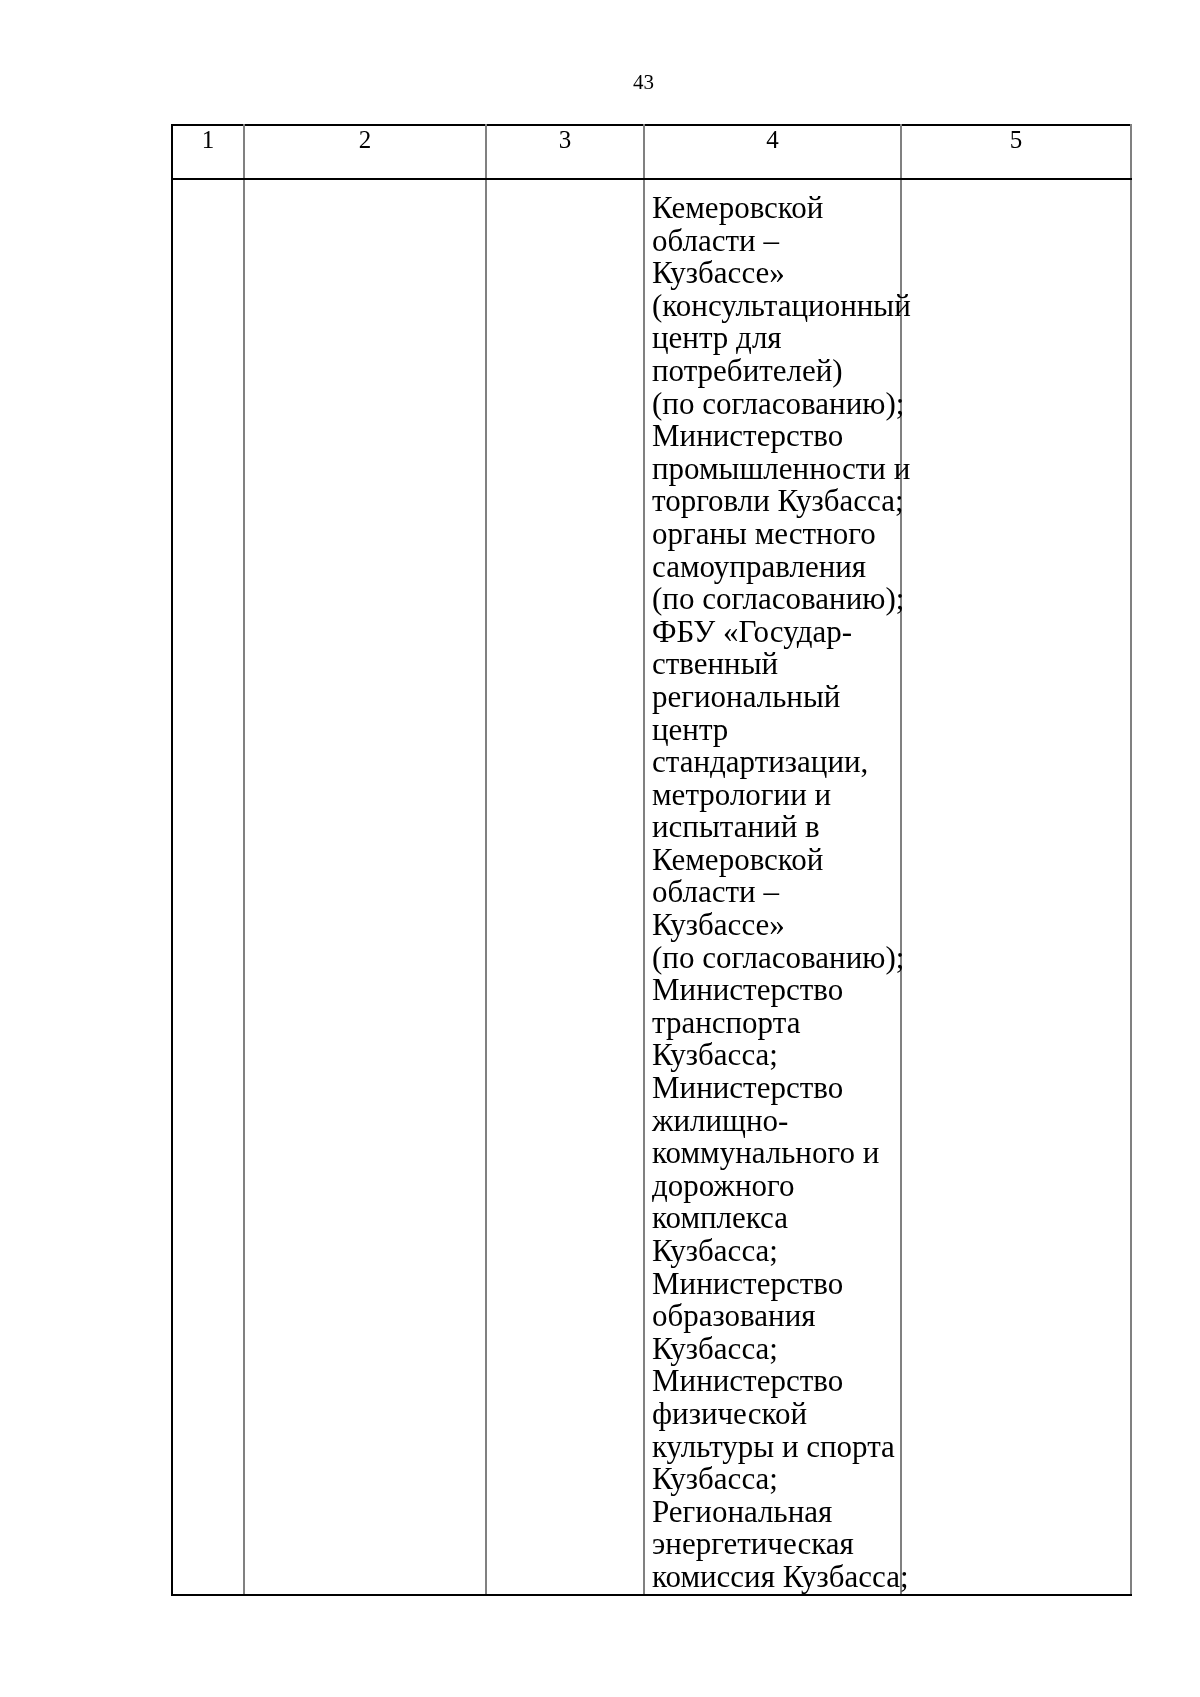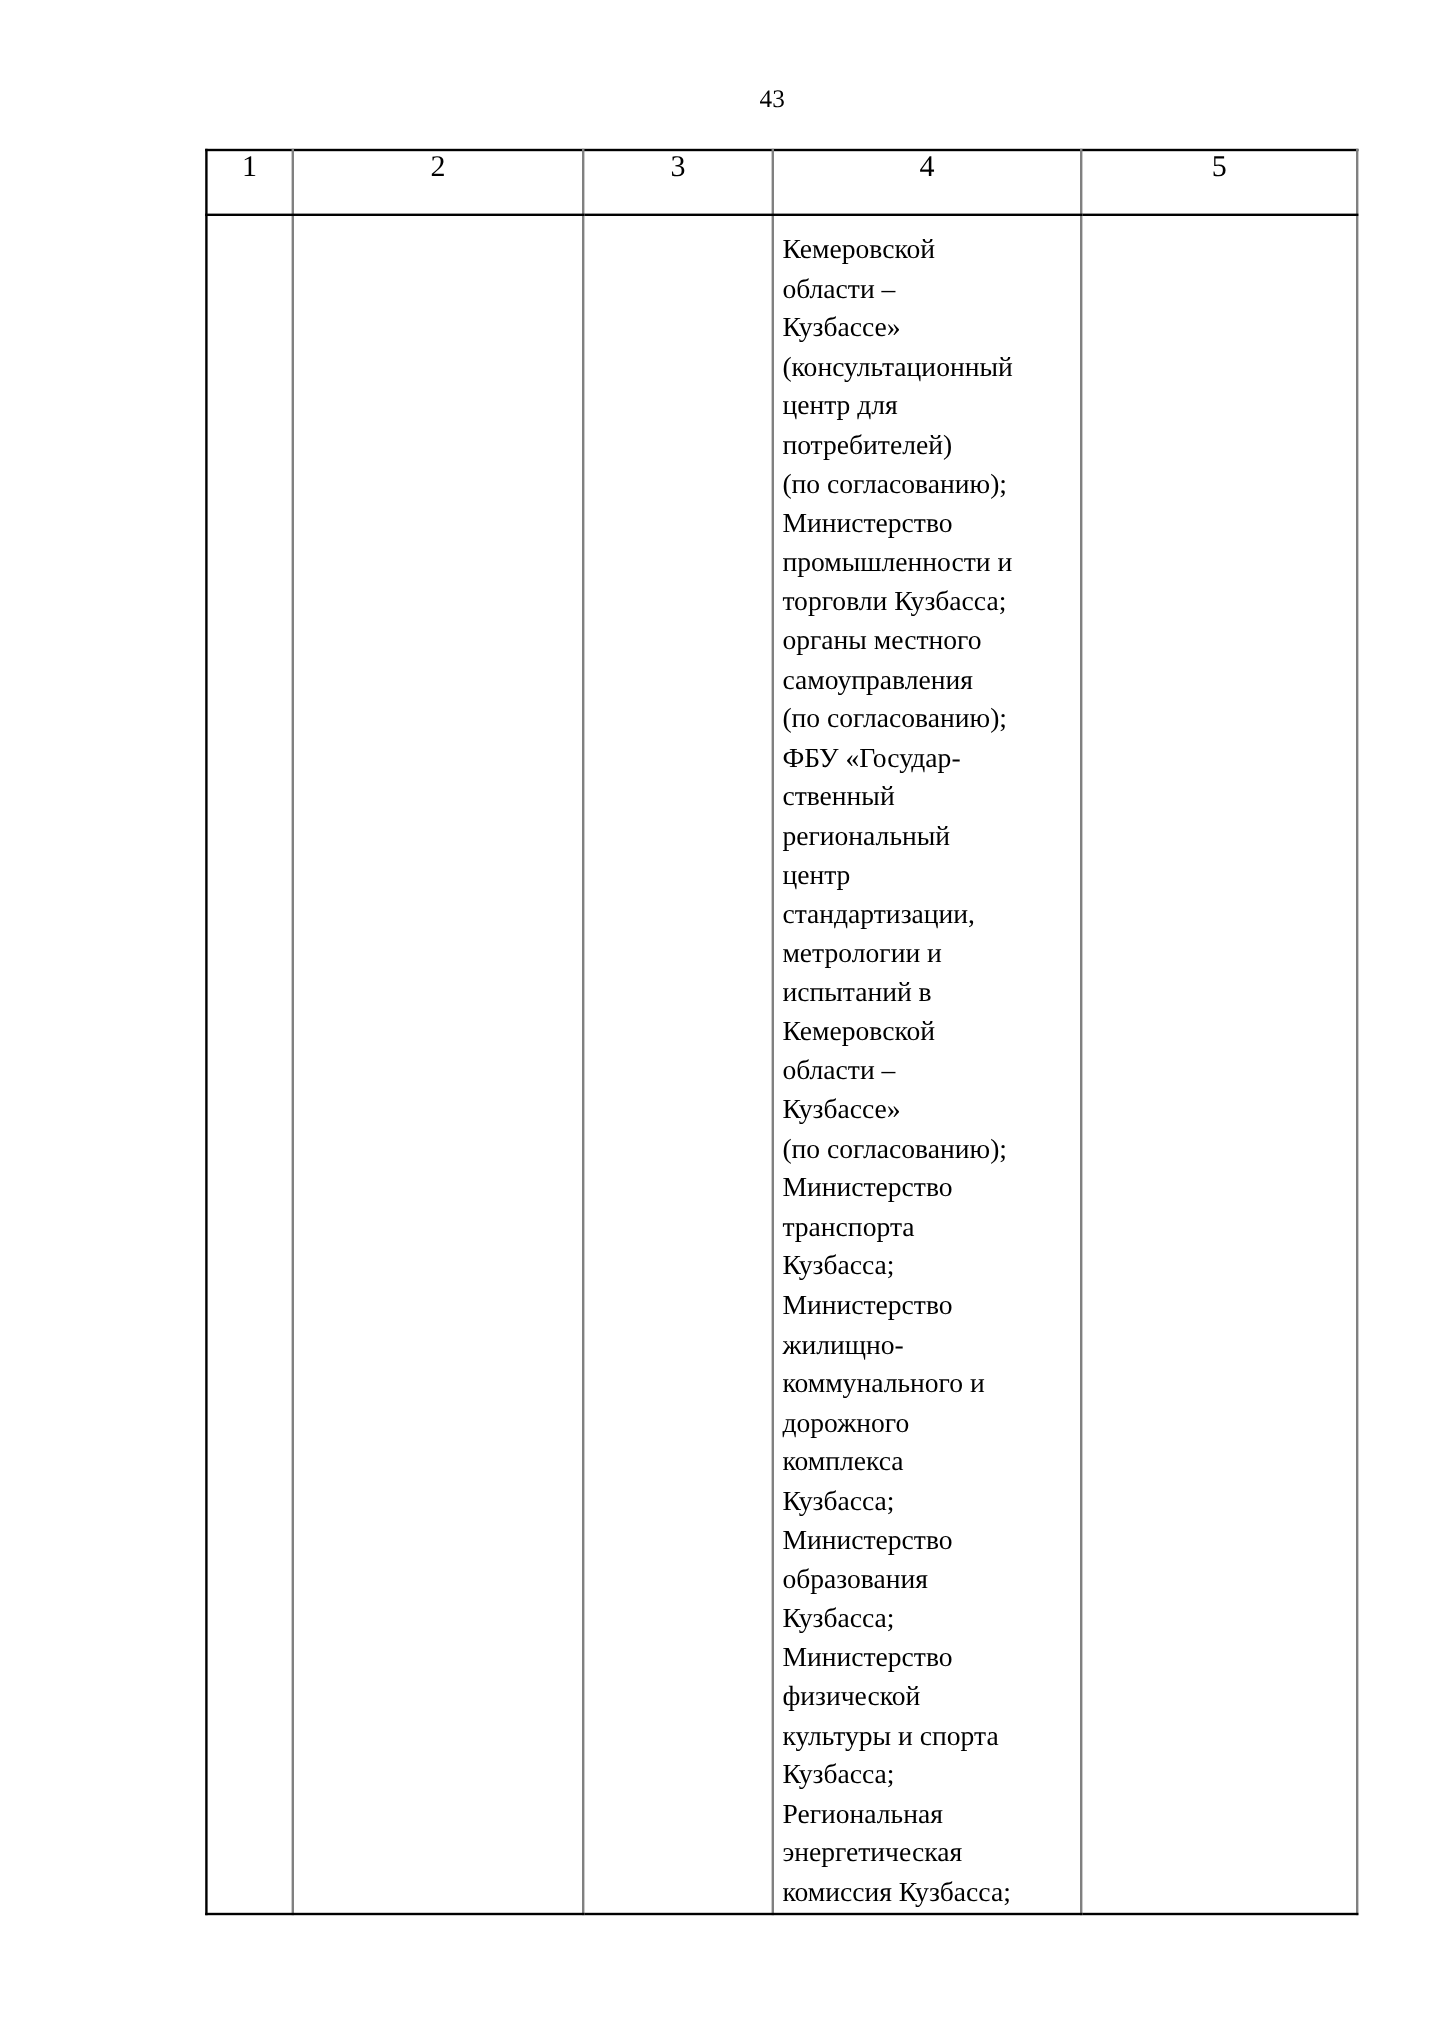--- a/index.html
+++ b/index.html
@@ -46,21 +46,21 @@
       height: 52px;
       text-align: center;
       vertical-align: middle;
       font-size: 25px;
     }
     td.body-cell {
       height: 1414px;
     }
     .cell-text {
       padding: 12px 6px 0 7px;
-      font-size: 23px;
+      font-size: 31px;
       line-height: 32.6px;
       white-space: pre-line;
       word-break: keep-all;
     }
     .line { display: block; white-space: nowrap; }
   </style>
 </head>
 <body>
 
 <div class="page-number">43</div>

